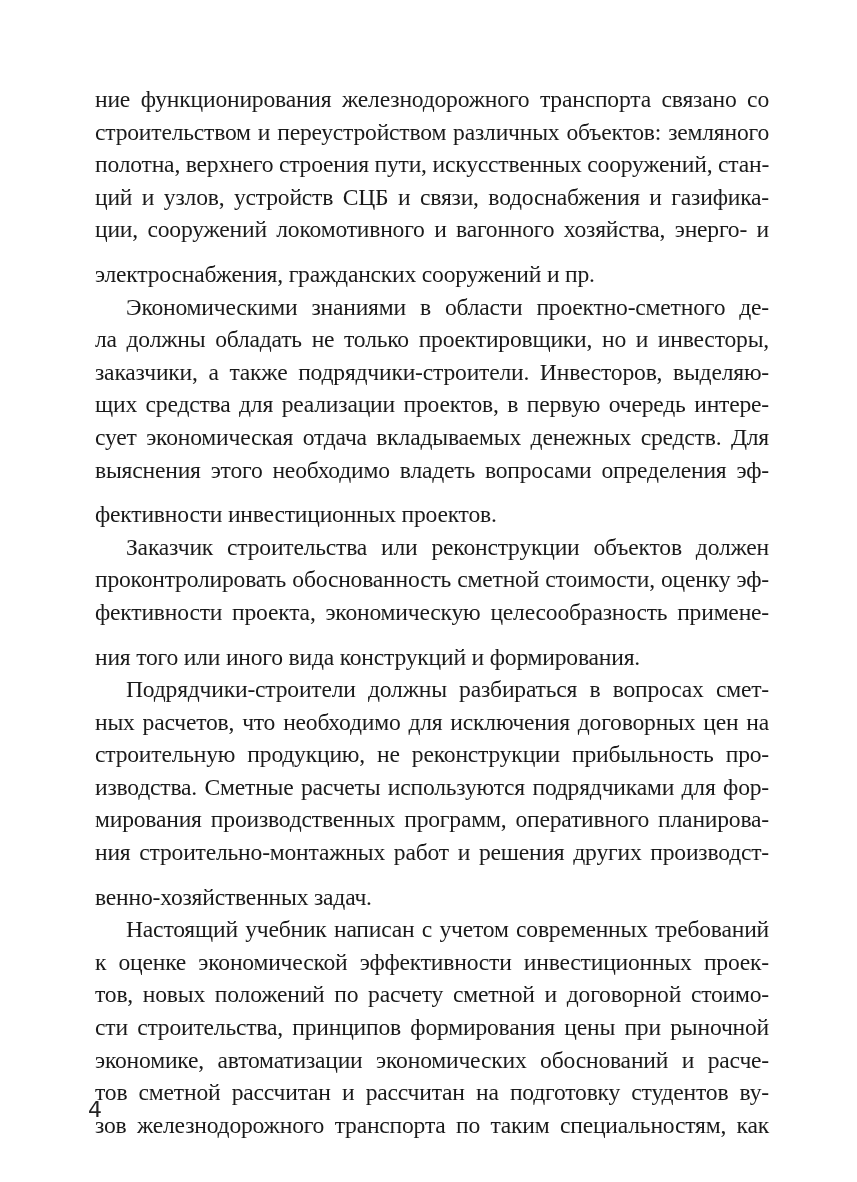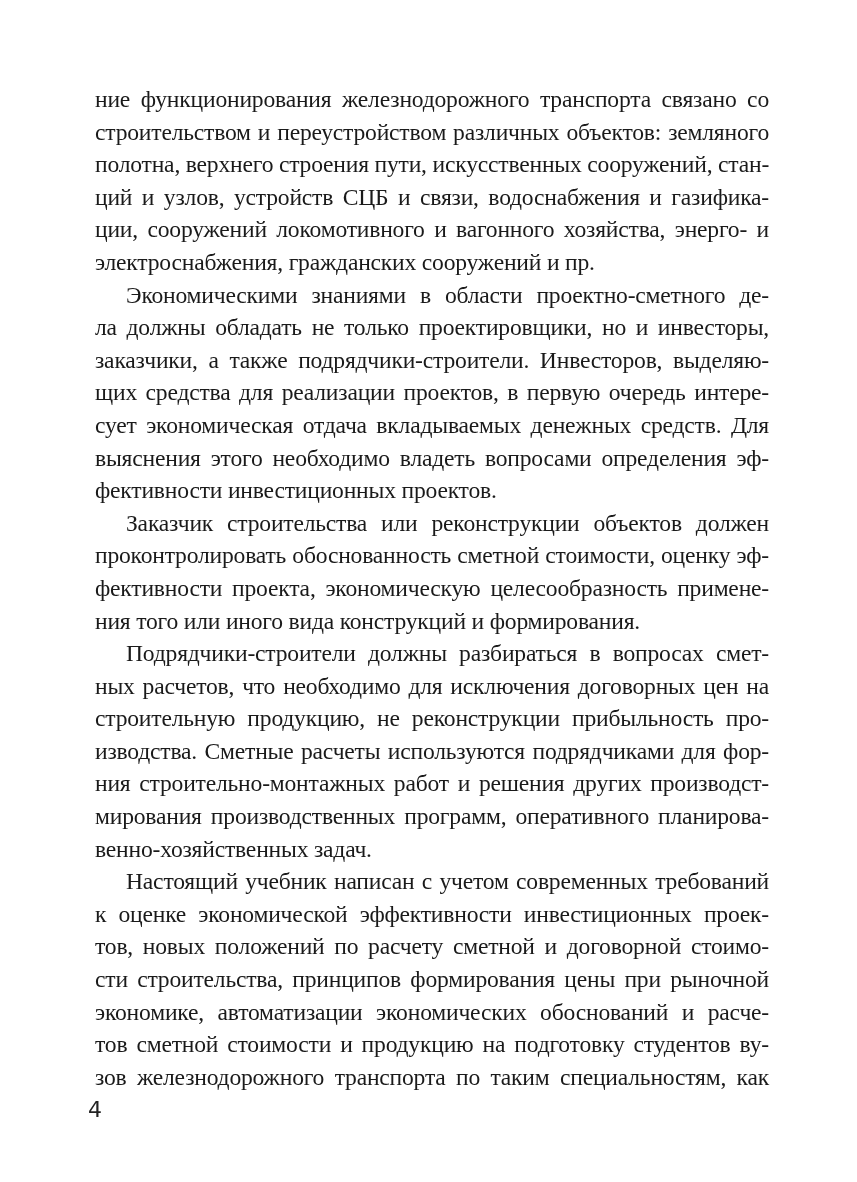--- a/index.html
+++ b/index.html
@@ -34,20 +34,21 @@
     }
     .line {
       display: block;
       white-space: nowrap;
       text-align: justify;
       text-align-last: justify;
       height: 32.6px;
     }
     .line.last {
       text-align-last: left;
+      margin-top: 12px;
     }
     .line.indent {
       padding-left: 31px;
       font-family: Liberation Serif, serif;
     }
     .page-number {
       position: absolute;
       left: 88px;
       top: 1097px;
       font-family: "DejaVu Sans", "Liberation Sans", sans-serif;
@@ -86,33 +87,33 @@
       <span class="line">проконтролировать обоснованность сметной стоимости, оценку эф-</span>
       <span class="line">фективности проекта, экономическую целесообразность примене-</span>
       <span class="line last">ния того или иного вида конструкций и формирования.</span>
     </div>
 
     <div>
       <span class="line indent">Подрядчики-строители должны разбираться в вопросах смет-</span>
       <span class="line">ных расчетов, что необходимо для исключения договорных цен на</span>
       <span class="line">строительную продукцию, не реконструкции прибыльность про-</span>
       <span class="line">изводства. Сметные расчеты используются подрядчиками для фор-</span>
+      <span class="line">мирования производственных программ, оперативного планирова-</span>
       <span class="line">ния строительно-монтажных работ и решения других производст-</span>
-      <span class="line">мирования производственных программ, оперативного планирова-</span>
       <span class="line last">венно-хозяйственных задач.</span>
     </div>
 
 
     <div>
       <span class="line indent">Настоящий учебник написан с учетом современных требований</span>
       <span class="line">к оценке экономической эффективности инвестиционных проек-</span>
       <span class="line">тов, новых положений по расчету сметной и договорной стоимо-</span>
       <span class="line">сти строительства, принципов формирования цены при рыночной</span>
       <span class="line">экономике, автоматизации экономических обоснований и расче-</span>
-      <span class="line">тов сметной стоимости и продукцию на подготовку студентов ву-</span>
+      <span class="line">тов сметной рассчитан и рассчитан на подготовку студентов ву-</span>
       <span class="line">зов железнодорожного транспорта по таким специальностям, как</span>
 
     </div>
 
   </div>
 
   <div class="page-number">4</div>
 </div>
 
 </body></html>

